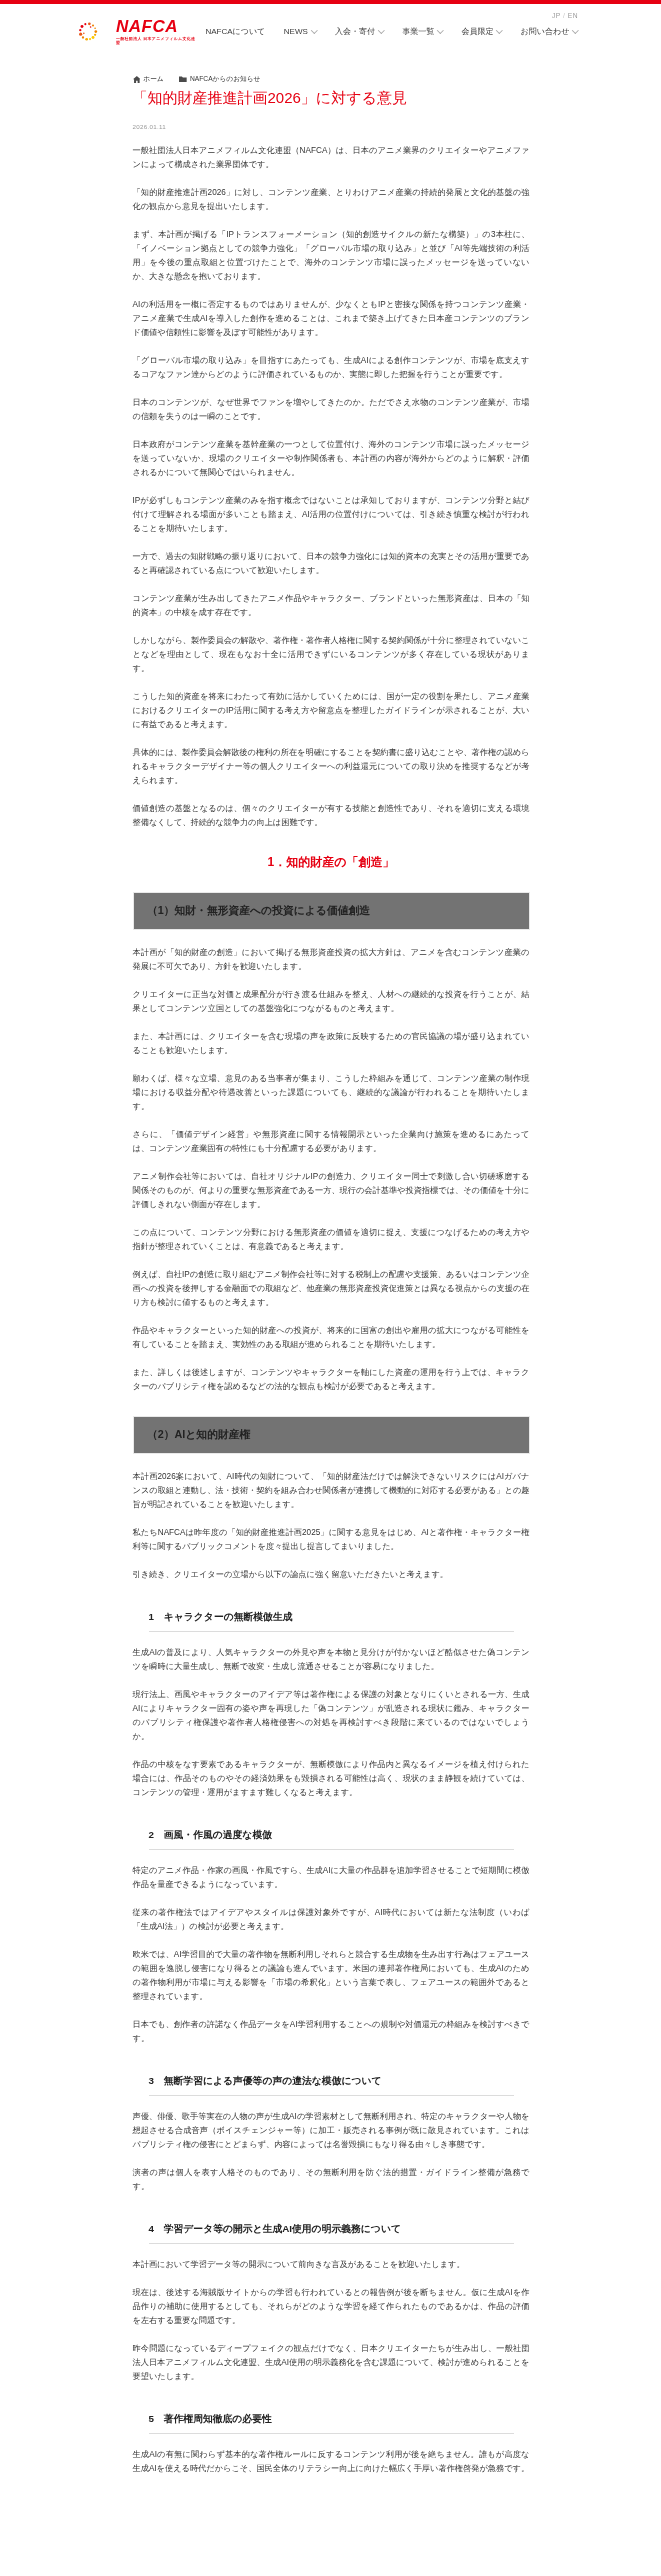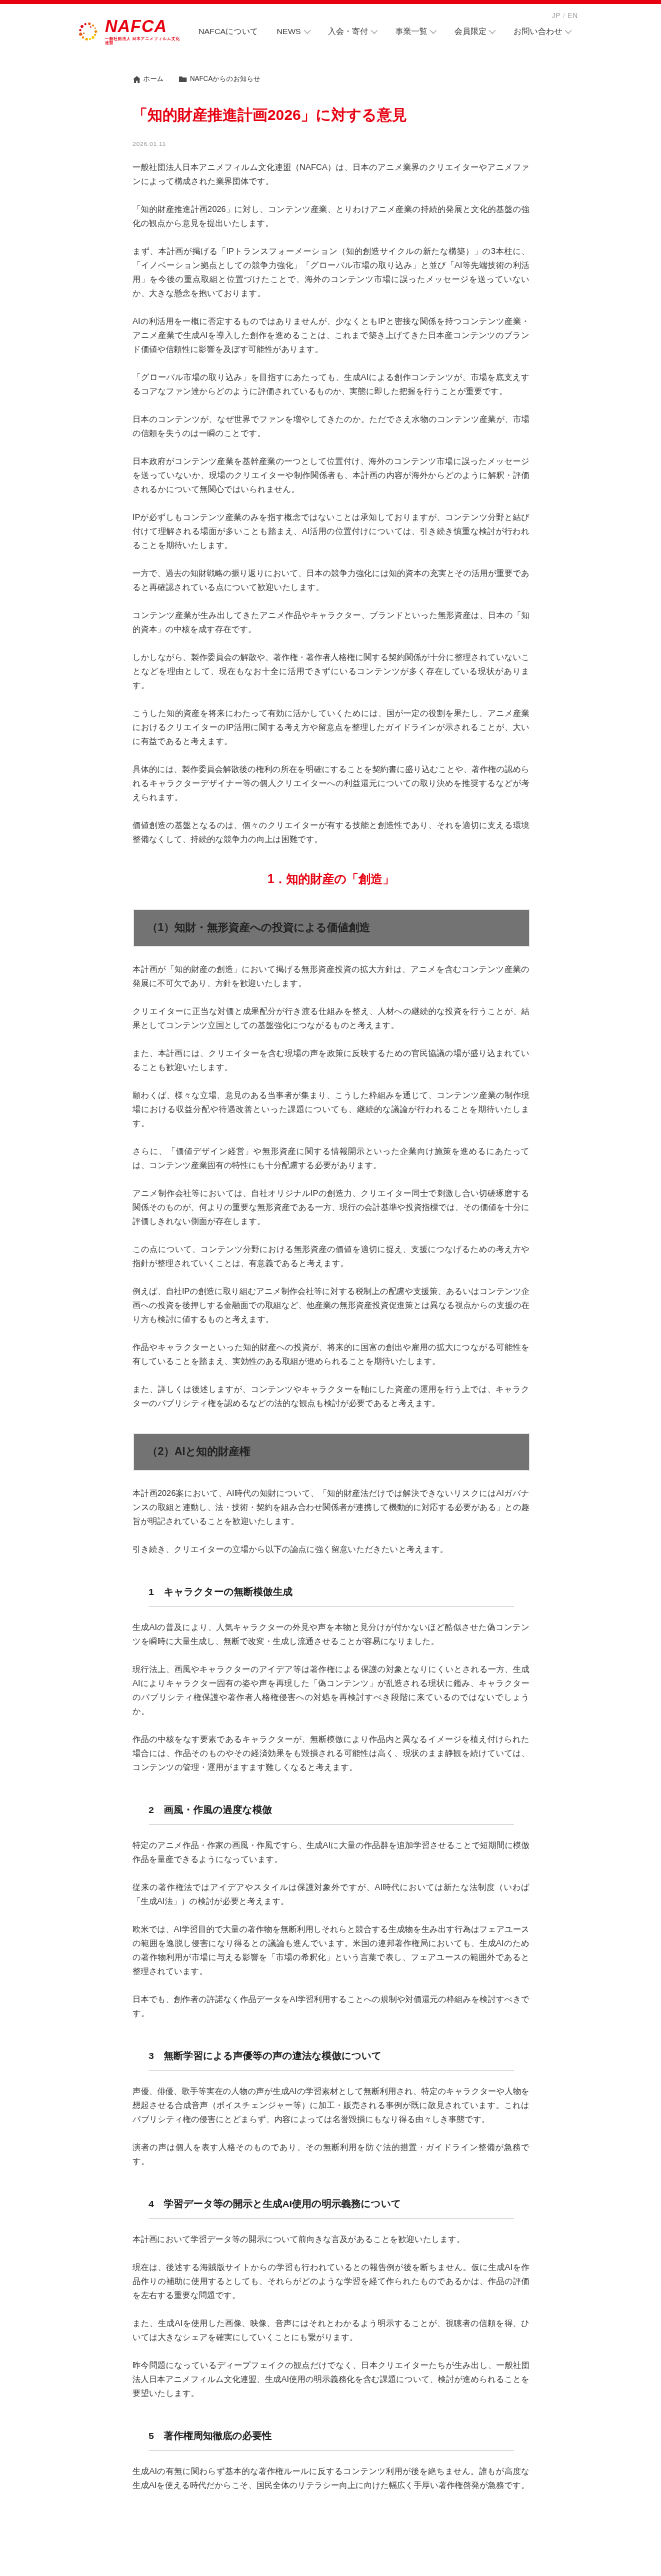--- a/index.html
+++ b/index.html
@@ -5,37 +5,37 @@
   html,body{margin:0;padding:0;}
   body{
     width:662px;height:3091px;overflow:hidden;margin:0 auto;background:#fff;
     font-family:"Liberation Sans","DejaVu Sans",sans-serif;color:#333;
     -webkit-font-smoothing:antialiased;
   }
   .topbar{height:4.1px;background:#e60012;}
   
   .site-header{position:relative;height:55px;}
   .header-inner{width:510px;margin:0 auto;height:100%;display:flex;align-items:center;justify-content:space-between;}
-  .logo{display:flex;align-items:center;gap:5px;cursor:pointer;}
+  .logo{display:flex;align-items:center;gap:16px;cursor:pointer;}
   .logo-txt{display:flex;flex-direction:column;line-height:1;}
   .logo-name{font-size:17px;font-weight:800;font-style:italic;color:#e60012;letter-spacing:0.5px;}
   .logo-sub{font-size:3.9px;color:#e60012;letter-spacing:0.4px;margin-top:1.5px;font-weight:bold;}
   .lang{position:absolute;top:8.2px;right:84px;font-size:6.7px;color:#9a9a9a;letter-spacing:0.5px;}
   .lang span{cursor:pointer;}
   .lang .divider{color:#c8c8c8;cursor:default;}
-  nav ul{display:flex;align-items:center;gap:18.5px;list-style:none;margin:15px;padding:0;}
+  nav ul{display:flex;align-items:center;gap:18.5px;list-style:none;margin:8px;padding:0;}
   nav li{font-size:8px;color:#3a3a3a;cursor:pointer;white-space:nowrap;display:flex;align-items:center;}
   .chev{display:inline-block;width:3.6px;height:3.6px;border-right:0.8px solid #a9a9a9;border-bottom:0.8px solid #a9a9a9;transform:rotate(45deg);margin-left:4.1px;margin-top:-2.1px;}
   
   .breadcrumb{width:397px;margin:15.5px auto 0;display:flex;align-items:center;gap:15.5px;font-size:6.7px;color:#333;}
   .crumb{display:flex;align-items:center;gap:3.1px;cursor:pointer;}
   .crumb svg{display:block;}
   
   .article{width:397px;margin:0 auto;padding-bottom:26px;}
-  .article-title{color:#e60012;font-size:15px;font-weight:bold;line-height:1.45;margin:20px 0 0;}
+  .article-title{color:#e60012;font-size:15px;font-weight:normal;line-height:1.45;margin:3px 0 0;}
   .article-date{color:#999;font-size:6.2px;letter-spacing:0.3px;margin-top:14.4px;}
   .article-body{margin-top:3.1px;}
   .blk-p{font-size:8.2px;line-height:14px;margin:14px 0;text-align:justify;}
   .blk-h2{color:#e60012;font-size:12px;font-weight:bold;text-align:center;margin:24px 0 14px;line-height:1.4;}
   .blk-h3{font-size:10.8px;font-weight:bold;color:#222;background:#737373;border:0.5px solid #e9e9e9;padding:10.3px 13.4px;margin:21.6px 0 16.5px;line-height:1.4;}
   .blk-h4{font-size:9.8px;font-weight:bold;color:#222;margin:28px 16px 14px;padding-bottom:7.2px;border-bottom:0.5px solid #dcdcdc;line-height:1.4;}
 </style>
 </head>
 <body>
 
@@ -147,35 +147,35 @@
       <p class="blk-p">また、本計画には、クリエイターを含む現場の声を政策に反映するための官民協議の場が盛り込まれていることも歓迎いたします。</p>
       <p class="blk-p">願わくば、様々な立場、意見のある当事者が集まり、こうした枠組みを通じて、コンテンツ産業の制作現場における収益分配や待遇改善といった課題についても、継続的な議論が行われることを期待いたします。</p>
       <p class="blk-p">さらに、「価値デザイン経営」や無形資産に関する情報開示といった企業向け施策を進めるにあたっては、コンテンツ産業固有の特性にも十分配慮する必要があります。</p>
       <p class="blk-p">アニメ制作会社等においては、自社オリジナルIPの創造力、クリエイター同士で刺激し合い切磋琢磨する関係そのものが、何よりの重要な無形資産である一方、現行の会計基準や投資指標では、その価値を十分に評価しきれない側面が存在します。</p>
       <p class="blk-p">この点について、コンテンツ分野における無形資産の価値を適切に捉え、支援につなげるための考え方や指針が整理されていくことは、有意義であると考えます。</p>
       <p class="blk-p">例えば、自社IPの創造に取り組むアニメ制作会社等に対する税制上の配慮や支援策、あるいはコンテンツ企画への投資を後押しする金融面での取組など、他産業の無形資産投資促進策とは異なる視点からの支援の在り方も検討に値するものと考えます。</p>
       <p class="blk-p">作品やキャラクターといった知的財産への投資が、将来的に国富の創出や雇用の拡大につながる可能性を有していることを踏まえ、実効性のある取組が進められることを期待いたします。</p>
       <p class="blk-p">また、詳しくは後述しますが、コンテンツやキャラクターを軸にした資産の運用を行う上では、キャラクターのパブリシティ権を認めるなどの法的な観点も検討が必要であると考えます。</p>
       <h3 class="blk-h3">（2）AIと知的財産権</h3>
       <p class="blk-p">本計画2026案において、AI時代の知財について、「知的財産法だけでは解決できないリスクにはAIガバナンスの取組と連動し、法・技術・契約を組み合わせ関係者が連携して機動的に対応する必要がある」との趣旨が明記されていることを歓迎いたします。</p>
+      <p class="blk-p">私たちNAFCAは昨年度の「知的財産推進計画2025」に関する意見をはじめ、AIと著作権・キャラクター権利等に関するパブリックコメントを度々提出し提言してまいりました。</p>
       <p class="blk-p">引き続き、クリエイターの立場から以下の論点に強く留意いただきたいと考えます。</p>
       <h4 class="blk-h4">1　キャラクターの無断模倣生成</h4>
       <p class="blk-p">生成AIの普及により、人気キャラクターの外見や声を本物と見分けが付かないほど酷似させた偽コンテンツを瞬時に大量生成し、無断で改変・生成し流通させることが容易になりました。</p>
       <p class="blk-p">現行法上、画風やキャラクターのアイデア等は著作権による保護の対象となりにくいとされる一方、生成AIによりキャラクター固有の姿や声を再現した「偽コンテンツ」が乱造される現状に鑑み、キャラクターのパブリシティ権保護や著作者人格権侵害への対処を再検討すべき段階に来ているのではないでしょうか。</p>
       <p class="blk-p">作品の中核をなす要素であるキャラクターが、無断模倣により作品内と異なるイメージを植え付けられた場合には、作品そのものやその経済効果をも毀損される可能性は高く、現状のまま静観を続けていては、コンテンツの管理・運用がますます難しくなると考えます。</p>
       <h4 class="blk-h4">2　画風・作風の過度な模倣</h4>
       <p class="blk-p">特定のアニメ作品・作家の画風・作風ですら、生成AIに大量の作品群を追加学習させることで短期間に模倣作品を量産できるようになっています。</p>
       <p class="blk-p">従来の著作権法ではアイデアやスタイルは保護対象外ですが、AI時代においては新たな法制度（いわば「生成AI法」）の検討が必要と考えます。</p>
       <p class="blk-p">欧米では、AI学習目的で大量の著作物を無断利用しそれらと競合する生成物を生み出す行為はフェアユースの範囲を逸脱し侵害になり得るとの議論も進んでいます。米国の連邦著作権局においても、生成AIのための著作物利用が市場に与える影響を「市場の希釈化」という言葉で表し、フェアユースの範囲外であると整理されています。</p>
       <p class="blk-p">日本でも、創作者の許諾なく作品データをAI学習利用することへの規制や対価還元の枠組みを検討すべきです。</p>
       <h4 class="blk-h4">3　無断学習による声優等の声の違法な模倣について</h4>
       <p class="blk-p">声優、俳優、歌手等実在の人物の声が生成AIの学習素材として無断利用され、特定のキャラクターや人物を想起させる合成音声（ボイスチェンジャー等）に加工・販売される事例が既に散見されています。これはパブリシティ権の侵害にとどまらず、内容によっては名誉毀損にもなり得る由々しき事態です。</p>
       <p class="blk-p">演者の声は個人を表す人格そのものであり、その無断利用を防ぐ法的措置・ガイドライン整備が急務です。</p>
       <h4 class="blk-h4">4　学習データ等の開示と生成AI使用の明示義務について</h4>
       <p class="blk-p">本計画において学習データ等の開示について前向きな言及があることを歓迎いたします。</p>
       <p class="blk-p">現在は、後述する海賊版サイトからの学習も行われているとの報告例が後を断ちません。仮に生成AIを作品作りの補助に使用するとしても、それらがどのような学習を経て作られたものであるかは、作品の評価を左右する重要な問題です。</p>
-      <p class="blk-p">また、生成AIを使用した画像、映像、音声にはそれとわかるよう明示することが、視聴者の信頼を得、ひいては大きなシェアを確実にしていくことにも繋がります。</p>
       <p class="blk-p">昨今問題になっているディープフェイクの観点だけでなく、日本クリエイターたちが生み出し、一般社団法人日本アニメフィルム文化連盟、生成AI使用の明示義務化を含む課題について、検討が進められることを要望いたします。</p>
       <h4 class="blk-h4">5　著作権周知徹底の必要性</h4>
       <p class="blk-p">生成AIの有無に関わらず基本的な著作権ルールに反するコンテンツ利用が後を絶ちません。誰もが高度な生成AIを使える時代だからこそ、国民全体のリテラシー向上に向けた幅広く手厚い著作権啓発が急務です。</p>
     </div>
 </main>
 
 
 </body></html>

